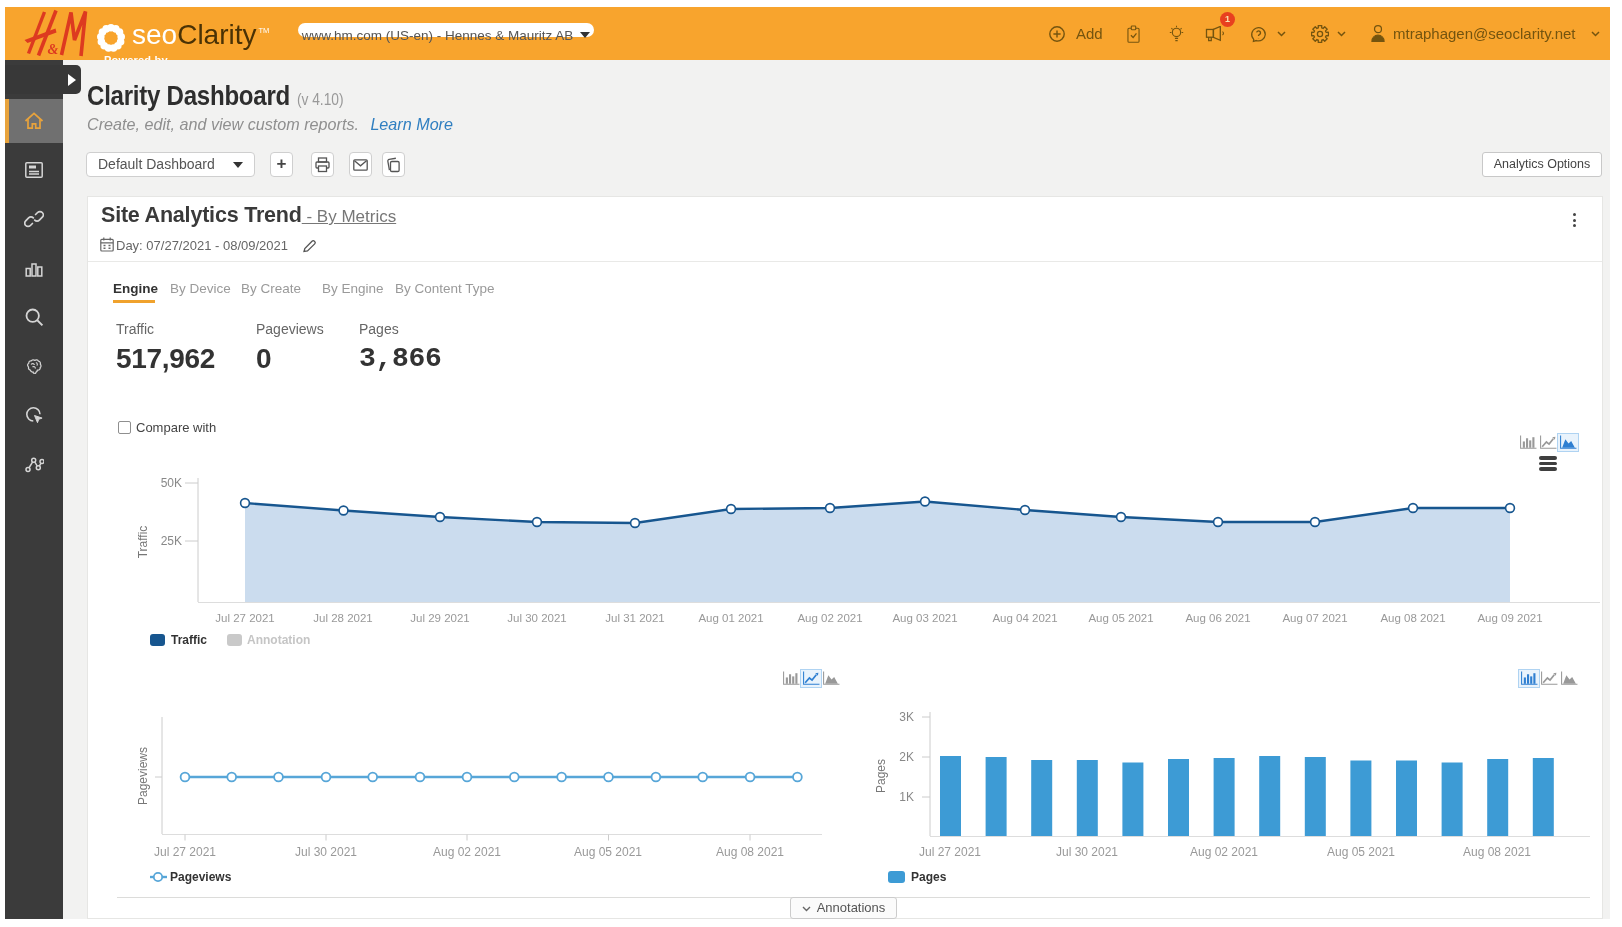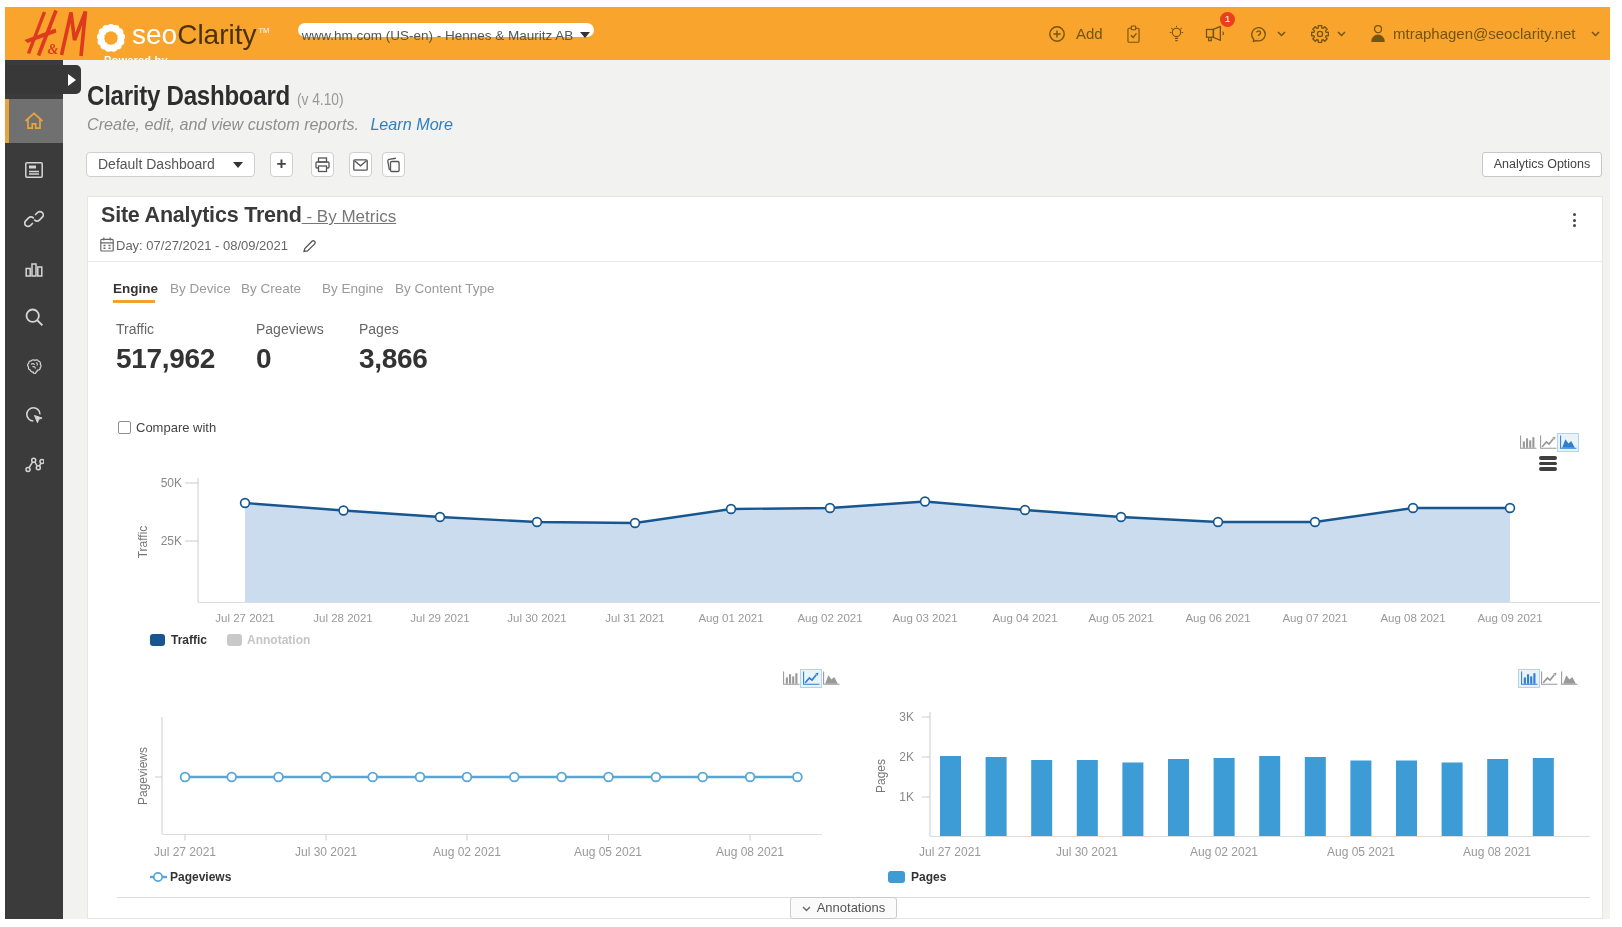--- a/index.html
+++ b/index.html
@@ -237,21 +237,21 @@
   <div class="abs tab" style="left:170px;">By Device</div>
   <div class="abs tab" style="left:241px;">By Create</div>
   <div class="abs tab" style="left:322px;">By Engine</div>
   <div class="abs tab" style="left:395px;">By Content Type</div>
   <div class="abs" id="tabline"></div>
   <div class="abs slabel" style="left:116px;">Traffic</div>
   <div class="abs slabel" style="left:256px;">Pageviews</div>
   <div class="abs slabel" style="left:359px;">Pages</div>
   <div class="abs sval" style="left:116px;">517,962</div>
   <div class="abs sval" style="left:256px;">0</div>
-  <div class="abs sval" style="left:359px;">3,866</div>
+  <div class="abs sval" style="left:359px;font-family:Liberation Mono, monospace;">3,866</div>
   <div class="abs" id="cmpbox"></div>
   <div class="abs" id="cmplbl">Compare with</div>
 
   <svg class="abs" style="left:130px;top:470px" width="1470" height="185" viewBox="0 0 1470 185">
     <text x="17" y="72" transform="rotate(-90 17 72)" text-anchor="middle" font-size="12" fill="#777">Traffic</text>
     <text x="52" y="17" text-anchor="end" font-size="12" fill="#888">50K</text>
     <text x="52" y="75" text-anchor="end" font-size="12" fill="#888">25K</text>
     <path d="M55 13h13M55 71h13" stroke="#CCC" stroke-width="1" fill="none"></path>
     <path d="M68 8v124" stroke="#CCC" stroke-width="1" fill="none"></path>
     <path d="M68 132.5h1512" stroke="#DDD" stroke-width="1" fill="none"></path>

